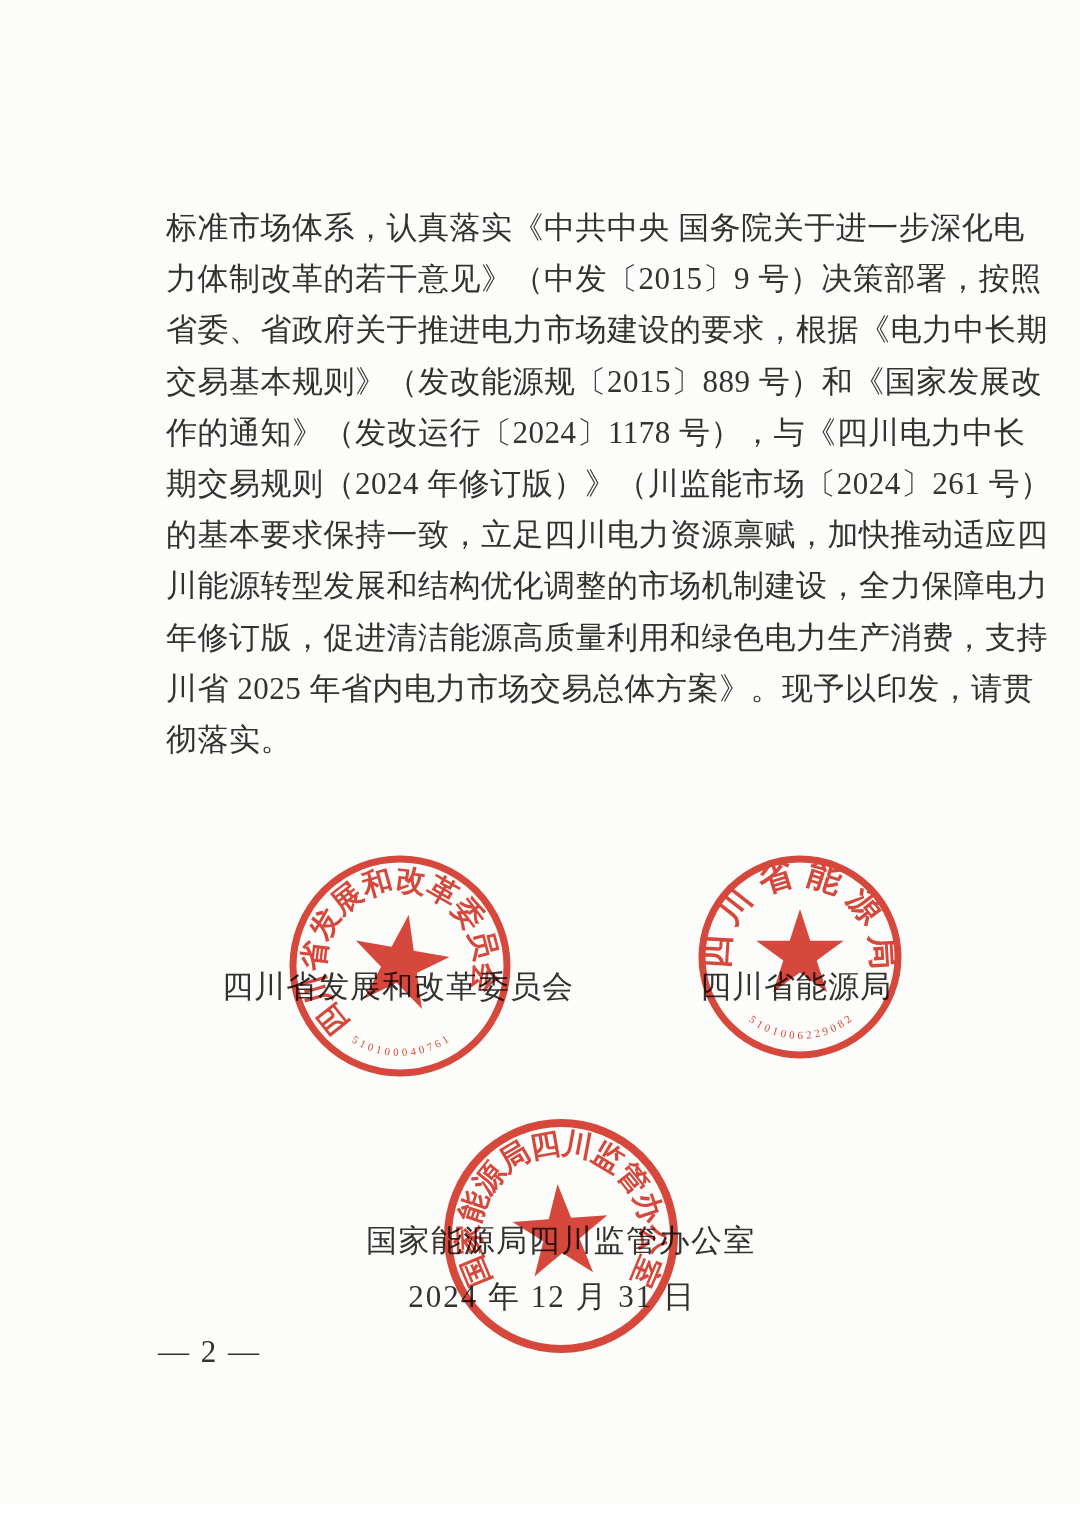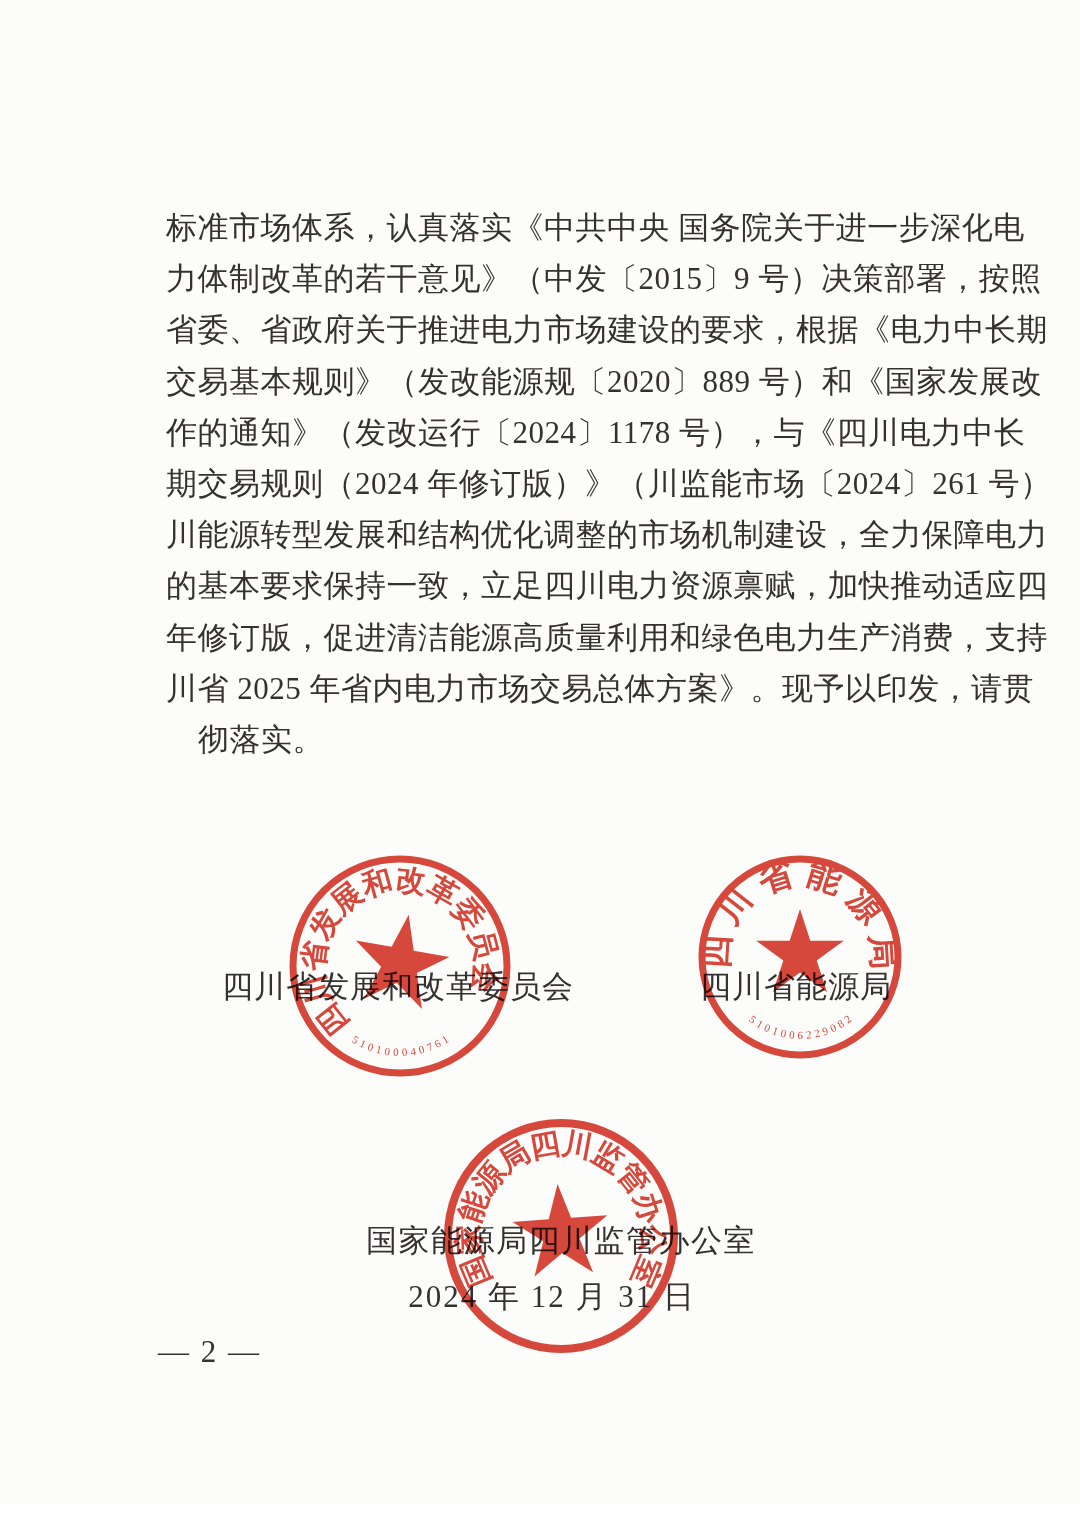--- a/index.html
+++ b/index.html
@@ -11,21 +11,21 @@
     text-decoration:underline;
   }
   .body-text{
     position:absolute;left:166px;top:202px;width:800px;
     font-size:31px;line-height:51.2px;letter-spacing:0.5px;
   }
   .body-line{
     text-align:justify;text-align-last:justify;
     height:51.2px;white-space:nowrap;
   }
-  .body-line.short{text-align:center;text-align-last:left;margin-left:32px;}
+  .body-line.short{text-align:center;text-align-last:left;}
   .sig{position:absolute;font-size:31px;white-space:nowrap;letter-spacing:1px;}
   .sig-left{left:222px;top:966px;}
   .sig-right{left:700px;top:966px;}
   .sig-bottom{left:561px;top:1220px;transform:translateX(-50%);letter-spacing:1.5px;}
   .sig-date{left:552px;top:1276px;transform:translateX(-50%);letter-spacing:2px;}
   .page-number{position:absolute;left:158px;top:1334px;font-size:31px;letter-spacing:2px;}
   svg.seal{
     position:absolute;mix-blend-mode:multiply;opacity:0.92;
     font-family:"Liberation Serif","DejaVu Serif",serif;
   }
@@ -35,25 +35,25 @@
 </style>
 </head>
 <body>
 
 <div class="page">
 
   <div class="body-text">
     <div class="body-line">标准市场体系，认真落实《中共中央 国务院关于进一步深化电</div>
     <div class="body-line">力体制改革的若干意见》（中发〔2015〕9 号）决策部署，按照</div>
     <div class="body-line">省委、省政府关于推进电力市场建设的要求，根据《电力中长期</div>
-    <div class="body-line">交易基本规则》（发改能源规〔2020〕889 号）和《国家发展改</div>
+    <div class="body-line">交易基本规则》（发改能源规〔2015〕889 号）和《国家发展改</div>
     <div class="body-line">作的通知》（发改运行〔2024〕1178 号），与《四川电力中长</div>
     <div class="body-line">期交易规则（2024 年修订版）》（川监能市场〔2024〕261 号）</div>
+    <div class="body-line">的基本要求保持一致，立足四川电力资源禀赋，加快推动适应四</div>
     <div class="body-line">川能源转型发展和结构优化调整的市场机制建设，全力保障电力</div>
-    <div class="body-line">的基本要求保持一致，立足四川电力资源禀赋，加快推动适应四</div>
     <div class="body-line">年修订版，促进清洁能源高质量利用和绿色电力生产消费，支持</div>
     <div class="body-line">川省 2025 年省内电力市场交易总体方案》。现予以印发，请贯</div>
     <div class="body-line short">彻落实。</div>
   </div>
 
   <div class="sig sig-left">四川省发展和改革委员会</div>
   <div class="sig sig-right">四川省能源局</div>
   <div class="sig sig-bottom">国家能源局四川监管办公室</div>
   <div class="sig sig-date">2024 年 12 月 31 日</div>
 

